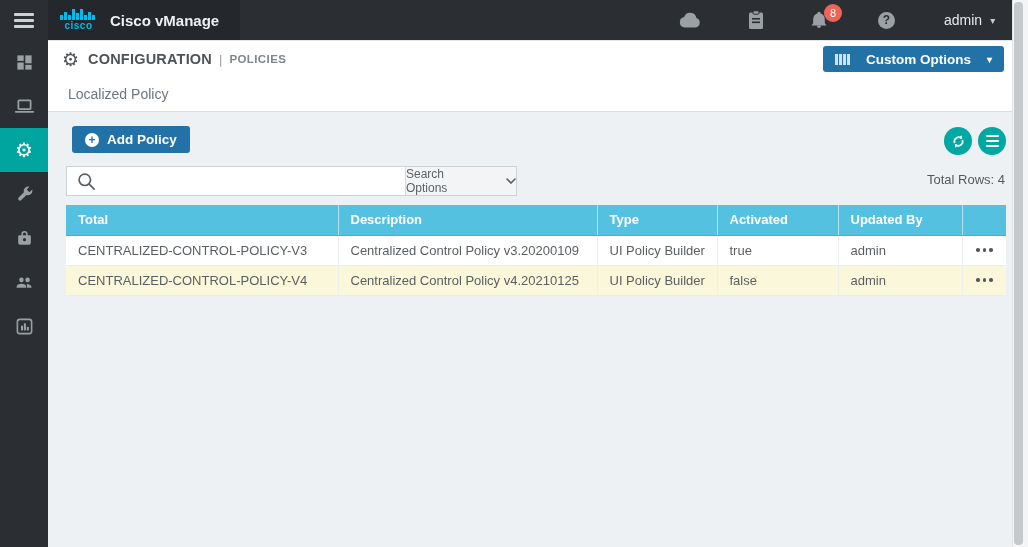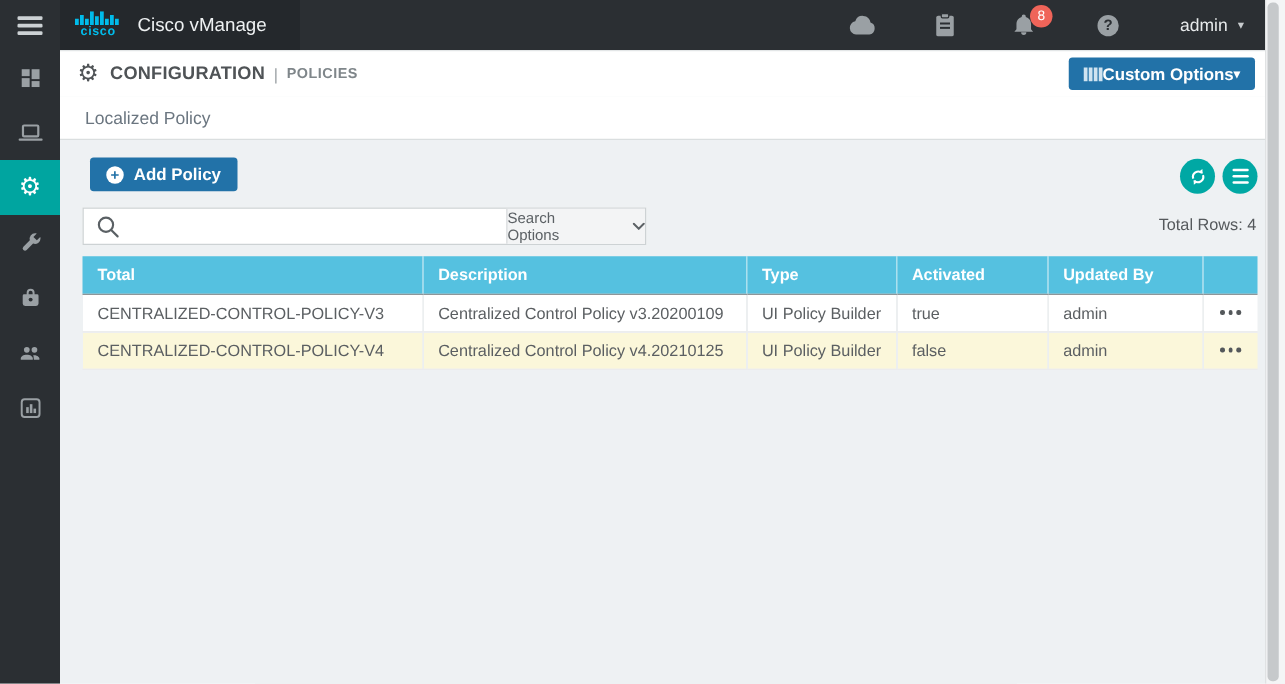--- a/index.html
+++ b/index.html
@@ -6,40 +6,40 @@
   html,body { width:1028px; height:547px; font-family:"Liberation Sans", sans-serif; }
   .stage { position:absolute; left:0; top:0; width:1028px; height:547px; background:#eef1f3; overflow:hidden; }
 
   
   .topbar { position:absolute; left:0; top:0; width:1028px; height:40px; background:#2b2f33; }
   .hamburger { position:absolute; left:14px; top:13px; width:20px; display:flex; flex-direction:column; gap:3.5px; cursor:pointer; }
   .hamburger i { height:2.5px; background:#ccd1d4; border-radius:1px; }
   .logo-block { position:absolute; left:48px; top:0; width:192px; height:40px; background:#24282c; display:flex; align-items:center; padding-left:12px; }
   .cisco-logo { display:flex; flex-direction:column; align-items:center; line-height:1; }
   .cisco-logo .brand { color:#00bceb; font-size:10px; font-weight:bold; letter-spacing:.5px; margin-top:1px; }
-  .product { color:#eef1f2; font-size:15px; font-weight:normal; margin-left:13px; white-space:nowrap; }
+  .product { color:#eef1f2; font-size:15px; font-weight:bold; margin-left:13px; white-space:nowrap; }
   .top-icon { position:absolute; top:0; height:40px; display:flex; align-items:center; cursor:pointer; }
   .badge { position:absolute; left:824px; top:4px; width:18px; height:18px; border-radius:50%; background:#ef6459; color:#fff; font-size:11px; display:flex; align-items:center; justify-content:center; }
   .help-circle { width:17px; height:17px; border-radius:50%; background:#9aa0a4; color:#2b2f33; font-size:12px; font-weight:bold; display:flex; align-items:center; justify-content:center; }
   .user { position:absolute; left:944px; top:0; height:40px; display:flex; align-items:center; gap:8px; color:#e7eaeb; font-size:14px; cursor:pointer; }
   .caret { color:#c7cbcd; font-size:10px; }
 
   
   .sidebar { position:absolute; left:0; top:40px; width:48px; height:507px; background:#2b2f33; }
   .side-item { height:44px; display:flex; align-items:center; justify-content:center; color:#9aa0a4; cursor:pointer; }
   .side-item.active { background:#00a5a0; color:#ffffff; }
   .side-item .gear-glyph { font-size:20px; line-height:1; }
 
   
   .page-header { position:absolute; left:48px; top:40px; width:964px; height:37px; background:#fff; border-top:1px solid #e3e6e7; display:flex; align-items:center; padding:0 8px 0 14px; }
   .page-header .gear-glyph { font-size:19px; color:#505457; margin-right:9px; }
   .section-title { font-size:14.5px; font-weight:bold; color:#4f5356; letter-spacing:.2px; }
   .section-divider { color:#9aa0a3; margin:0 7px; font-size:13px; }
   .subsection-title { font-size:11.5px; font-weight:bold; color:#7f868a; letter-spacing:.4px; }
-  .custom-options-btn { margin-left:auto; height:26px; background:#2272a8; border:none; border-radius:3px; color:#fff; font-size:13.5px; font-weight:bold; display:flex; align-items:center; gap:0; padding:0 12px; cursor:pointer; font-family:inherit; }
+  .custom-options-btn { margin-left:auto; height:26px; background:#2272a8; border:none; border-radius:3px; color:#fff; font-size:13.5px; font-weight:bold; display:flex; align-items:center; gap:16px; padding:0 12px; cursor:pointer; font-family:inherit; }
   .columns-icon { display:flex; gap:1.5px; }
   .columns-icon i { width:2.5px; height:11px; background:#cfe3f0; }
 
   
   .tabbar { position:absolute; left:48px; top:77px; width:964px; height:35px; background:#fff; border-bottom:1px solid #dadedf; display:flex; align-items:center; padding-left:20px; gap:44px; }
   .tab { position:relative; height:100%; display:flex; align-items:center; font-size:14px; color:#6b7680; cursor:pointer; }
   .tab.active { color:#2f3438; font-weight:bold; }
   .tab.active::after { content:''; position:absolute; left:-8px; right:-4px; bottom:0; height:4px; background:#00a5a0; }
 
   

